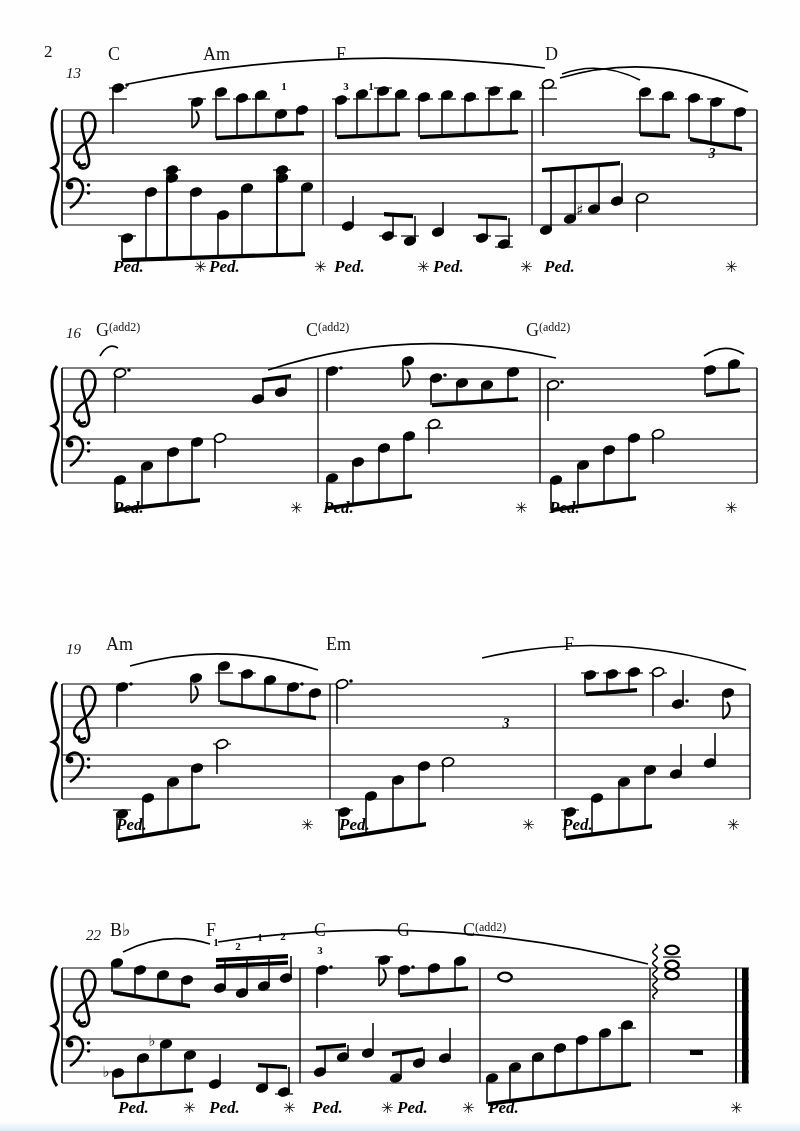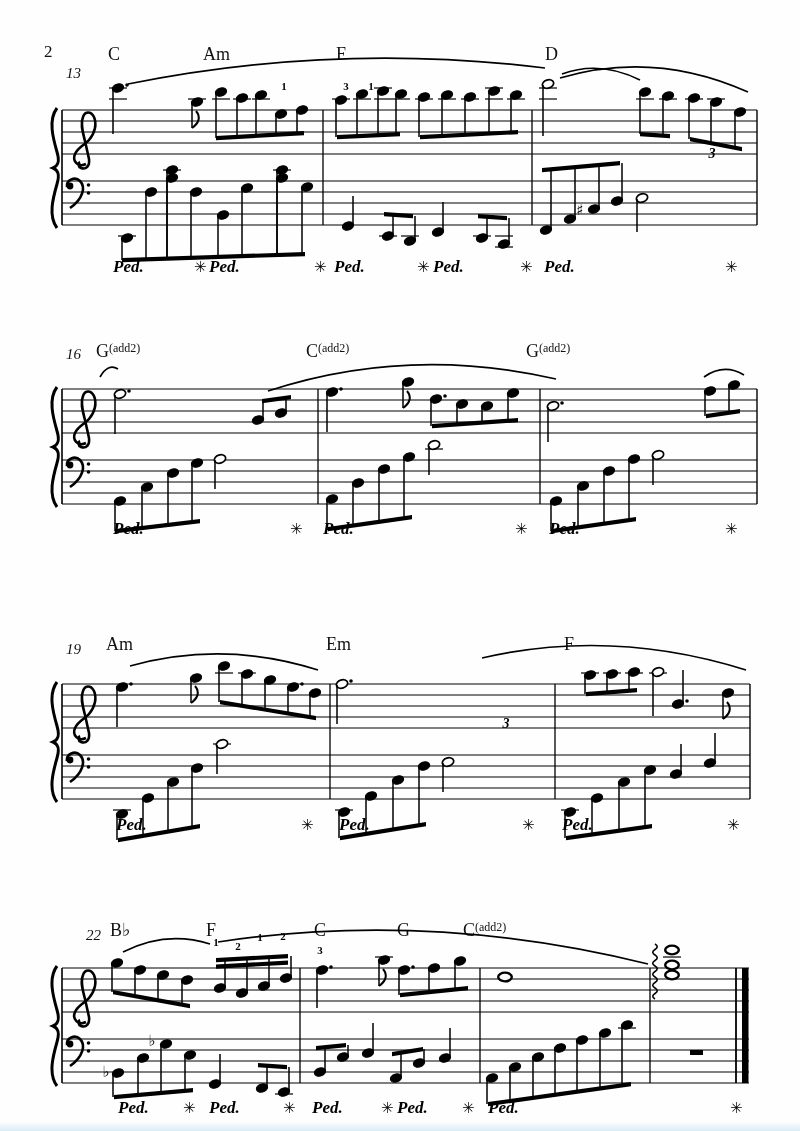--- a/index.html
+++ b/index.html
@@ -192,21 +192,21 @@
         <ellipse cx="546" cy="190" rx="5.8" ry="4.1" fill="#000" stroke="#000" stroke-width="1" transform="rotate(-18 546 190)"></ellipse>
         <line x1="551" y1="190" x2="551" y2="129.19230769230768" stroke="#000" stroke-width="1.5"></line>
         <ellipse cx="570" cy="179" rx="5.8" ry="4.1" fill="#000" stroke="#000" stroke-width="1" transform="rotate(-18 570 179)"></ellipse>
         <line x1="575" y1="179" x2="575" y2="127.03846153846153" stroke="#000" stroke-width="1.5"></line>
         <ellipse cx="594" cy="169" rx="5.8" ry="4.1" fill="#000" stroke="#000" stroke-width="1" transform="rotate(-18 594 169)"></ellipse>
         <line x1="599" y1="169" x2="599" y2="124.88461538461539" stroke="#000" stroke-width="1.5"></line>
         <ellipse cx="617" cy="161" rx="5.8" ry="4.1" fill="#000" stroke="#000" stroke-width="1" transform="rotate(-18 617 161)"></ellipse>
         <line x1="622" y1="161" x2="622" y2="123" stroke="#000" stroke-width="1.5"></line>
       </svg>
     </div>
-  <div class="sys" style="top:319px">
+  <div class="sys" style="top:298px">
       <svg width="800" height="250">
         <line x1="62" y1="70" x2="757" y2="70" stroke="#000" stroke-width="1.1"></line>
         <line x1="62" y1="141" x2="757" y2="141" stroke="#000" stroke-width="1.1"></line>
         <line x1="62" y1="81" x2="757" y2="81" stroke="#000" stroke-width="1.1"></line>
         <line x1="62" y1="152" x2="757" y2="152" stroke="#000" stroke-width="1.1"></line>
         <line x1="62" y1="92" x2="757" y2="92" stroke="#000" stroke-width="1.1"></line>
         <line x1="62" y1="163" x2="757" y2="163" stroke="#000" stroke-width="1.1"></line>
         <line x1="62" y1="103" x2="757" y2="103" stroke="#000" stroke-width="1.1"></line>
         <line x1="62" y1="174" x2="757" y2="174" stroke="#000" stroke-width="1.1"></line>
         <line x1="62" y1="114" x2="757" y2="114" stroke="#000" stroke-width="1.1"></line>

